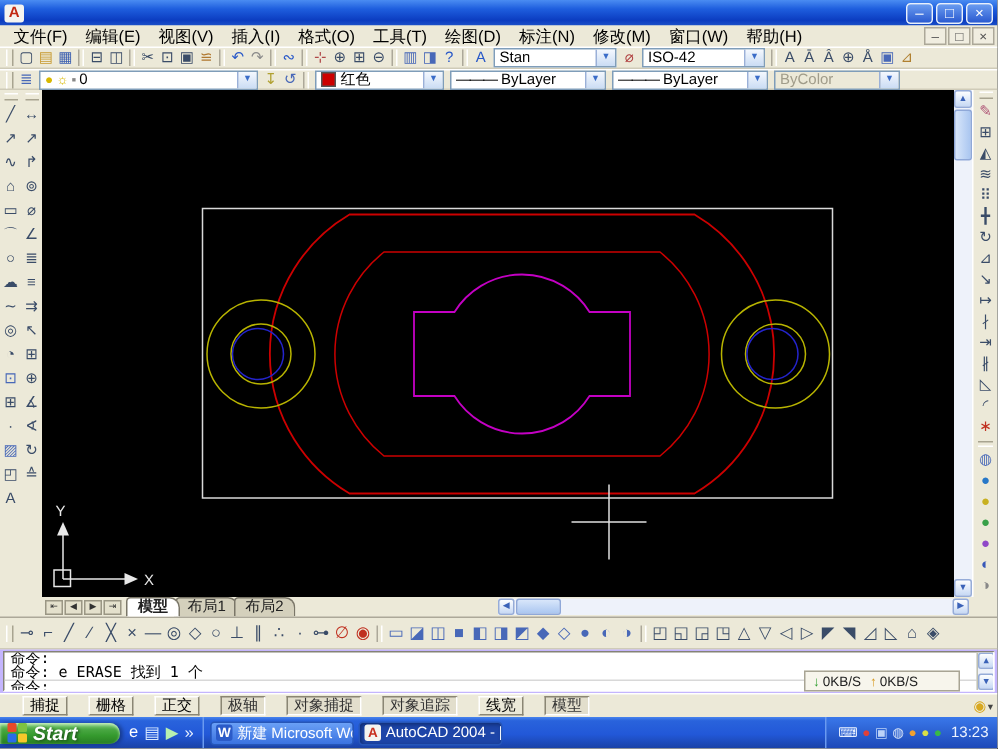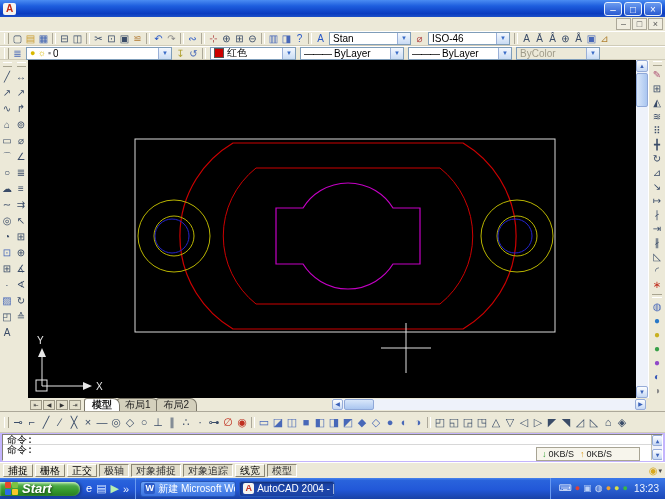--- a/index.html
+++ b/index.html
@@ -96,21 +96,21 @@
   .net-down{color:#2f9e2f;font-weight:bold;}
   .net-up{color:#d89a20;font-weight:bold;}
   .netoverlay .spd{margin-right:4px;}
 
   
   .status{position:absolute;left:0;top:462px;width:665px;height:16px;background:#ECE9D8;border-top:1px solid #fff;
     display:flex;align-items:center;gap:3px;padding:0 3px;box-sizing:border-box;}
   .coords{width:148px;height:12px;border:1px solid;border-color:#9a9684 #fff #fff #9a9684;color:#a8a494;
     font-size:9px;line-height:11px;padding-left:4px;box-sizing:border-box;background:#ECE9D8;white-space:nowrap;overflow:hidden;}
   .toggle{height:13px;line-height:12px;padding:0 4px;font-size:10px;color:#000;background:#ECE9D8;
-    border:1px solid;border-color:#fff #8a8674 #8a8674 #fff;box-sizing:border-box;white-space:nowrap;}
+    border:1px solid;border-color:#fff #8a8674 #8a8674 #fff;box-sizing:border-box;white-space:nowrap;margin-left:12px;}
   .toggle.pressed{border-color:#8a8674 #fff #fff #8a8674;background:#e2decc;color:#333;}
   .commcenter{margin-left:auto;display:flex;align-items:center;gap:1px;font-size:9px;}
   .commcenter .dot{color:#d8a820;font-size:10px;}
   .commcenter .caret{color:#444;font-size:7px;}
 
   
   .taskbar{position:absolute;left:0;top:478px;width:665px;height:21px;
     background:linear-gradient(180deg,#4884ee 0%,#2963dc 12%,#2258d8 55%,#1941a5 100%);display:flex;align-items:center;}
   .start{height:14px;width:80px;flex:0 0 auto;
     background:linear-gradient(180deg,#8ed186 0%,#4aa844 30%,#359a2e 60%,#277d22 100%);
@@ -141,20 +141,33 @@
   <div class="titlebar">
     <div class="app-icon">A</div>
     <div class="win-btns">
         <span class="wbtn">–</span>
         <span class="wbtn">□</span>
         <span class="wbtn">×</span>
       </div>
   </div>
 
   <div class="menubar">
+    <span style="display:flex;">
+        <span class="mitem">文件(F)</span>
+        <span class="mitem">编辑(E)</span>
+        <span class="mitem">视图(V)</span>
+        <span class="mitem">插入(I)</span>
+        <span class="mitem">格式(O)</span>
+        <span class="mitem">工具(T)</span>
+        <span class="mitem">绘图(D)</span>
+        <span class="mitem">标注(N)</span>
+        <span class="mitem">修改(M)</span>
+        <span class="mitem">窗口(W)</span>
+        <span class="mitem">帮助(H)</span>
+      </span>
     <div class="mdi-btns">
         <span class="mdibtn">–</span>
         <span class="mdibtn">□</span>
         <span class="mdibtn">×</span>
       </div>
   </div>
 
   <div class="tbrow" id="tb1">
     <span class="grip"></span>
     <span style="display:flex;align-items:center;">
@@ -189,21 +202,21 @@
         <span class="ticon" style="color: rgb(40, 88, 200);">A</span>
       </span>
     <div class="combo" style="width:82px;gap:44px;">
       <span class="cval">Standard</span>
       <span class="arrow">▼</span>
     </div>
     <span style="display:flex;">
         <span class="ticon" style="color: rgb(176, 64, 64);">⌀</span>
       </span>
     <div class="combo" style="width:82px;">
-      <span class="cval">ISO-46</span>
+      <span class="cval">ISO-42</span>
       <span class="arrow">▼</span>
     </div>
     <span class="tsep"></span>
     <span style="display:flex;">
         <span class="ticon">A</span>
         <span class="ticon">Ā</span>
         <span class="ticon">Â</span>
         <span class="ticon">⊕</span>
         <span class="ticon">Å</span>
         <span class="ticon" style="color: rgb(72, 104, 184);">▣</span>
@@ -430,21 +443,21 @@
         <span class="ticon">◥</span>
         <span class="ticon">◿</span>
         <span class="ticon">◺</span>
         <span class="ticon">⌂</span>
         <span class="ticon">◈</span>
       </span>
   </div>
 
   <div class="cmd">
     <div class="cmdbox">
-      <span><div class="cmdline">命令:</div><div class="cmdline">命令:</div></span>
+      <span><div class="cmdline">命令:</div><div class="cmdline">命令: e ERASE 找到 1 个</div><div class="cmdline">命令:</div></span>
       <div class="cscroll">
         <div class="sbtn" style="top:0;left:0;">▲</div>
         <div class="sbtn" style="bottom:0;left:0;">▼</div>
       </div>
     </div>
   </div>
 
   <div class="netoverlay">
     <span class="net-down">↓</span>
     <span class="spd">0KB/S</span>

